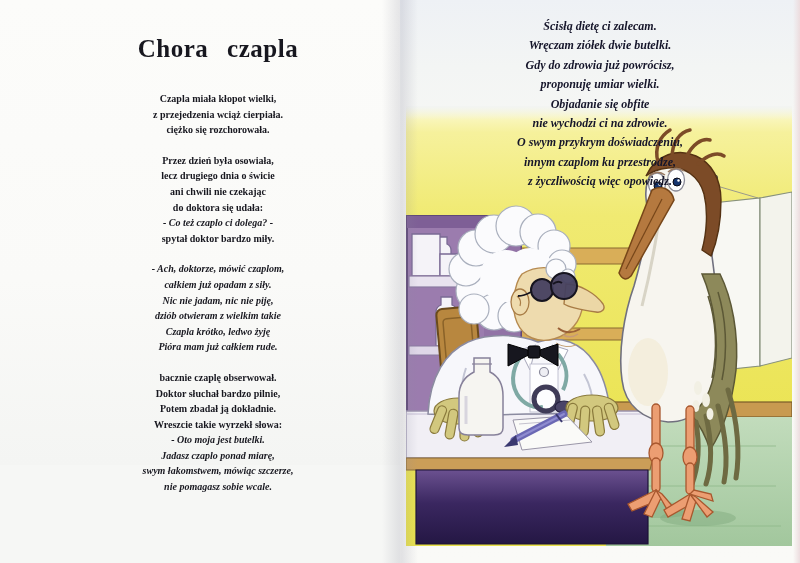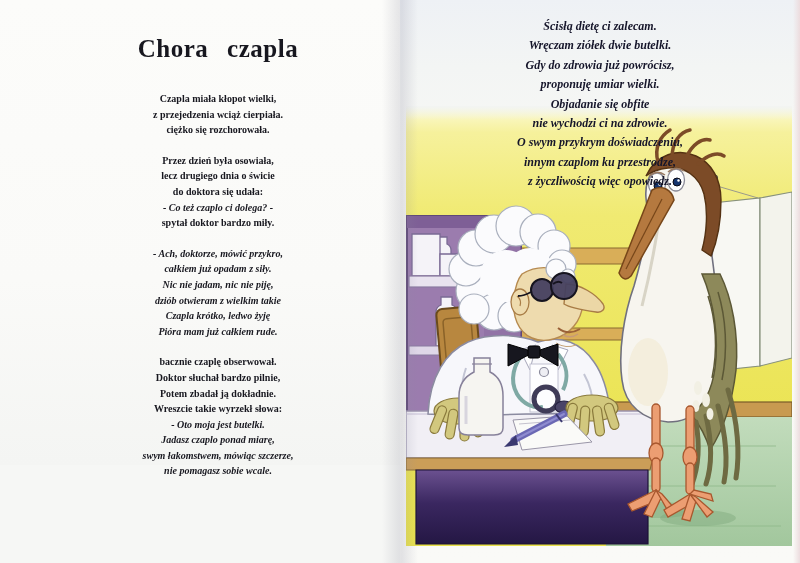--- a/index.html
+++ b/index.html
@@ -42,27 +42,28 @@
 
       <div class="stanza">
         <div class="line">Czapla miała kłopot wielki,</div>
         <div class="line">z przejedzenia wciąż cierpiała.</div>
         <div class="line">ciężko się rozchorowała.</div>
       </div>
 
       <div class="stanza">
         <div class="line">Przez dzień była osowiała,</div>
         <div class="line">lecz drugiego dnia o świcie</div>
+        <div class="line">ani chwili nie czekając</div>
         <div class="line">do doktora się udała:</div>
         <div class="line it">- Co też czaplo ci dolega? -</div>
         <div class="line">spytał doktor bardzo miły.</div>
       </div>
 
       <div class="stanza">
-        <div class="line it">- Ach, doktorze, mówić przykro,</div>
+        <div class="line it">- Ach, doktorze, mówić czaplom,</div>
         <div class="line it">całkiem już opadam z siły.</div>
         <div class="line it">Nic nie jadam, nic nie piję,</div>
         <div class="line it">dziób otwieram z wielkim takie</div>
         <div class="line it">Czapla krótko, ledwo żyję</div>
         <div class="line it">Pióra mam już całkiem rude.</div>
       </div>
 
       <div class="stanza">
         <div class="line">bacznie czaplę obserwował.</div>
         <div class="line">Doktor słuchał bardzo pilnie,</div>

